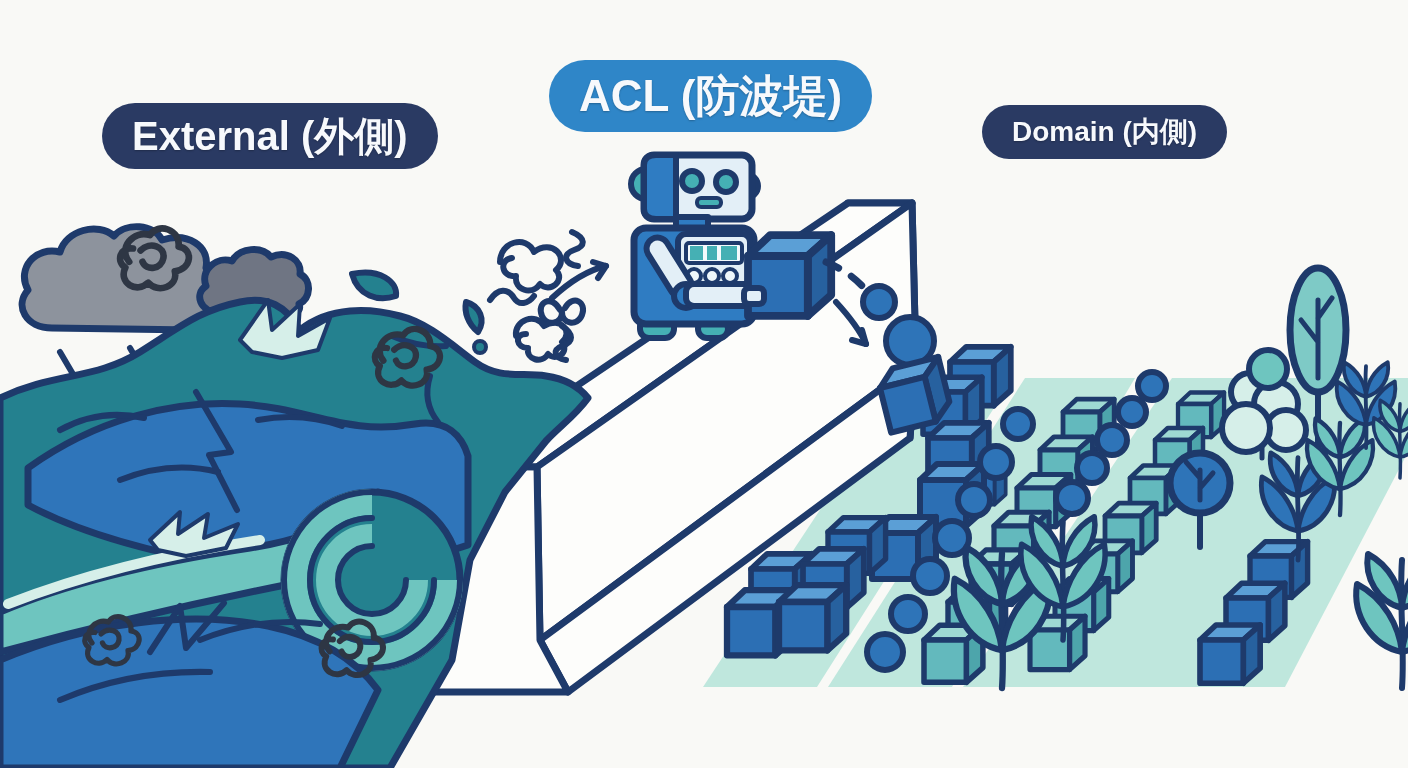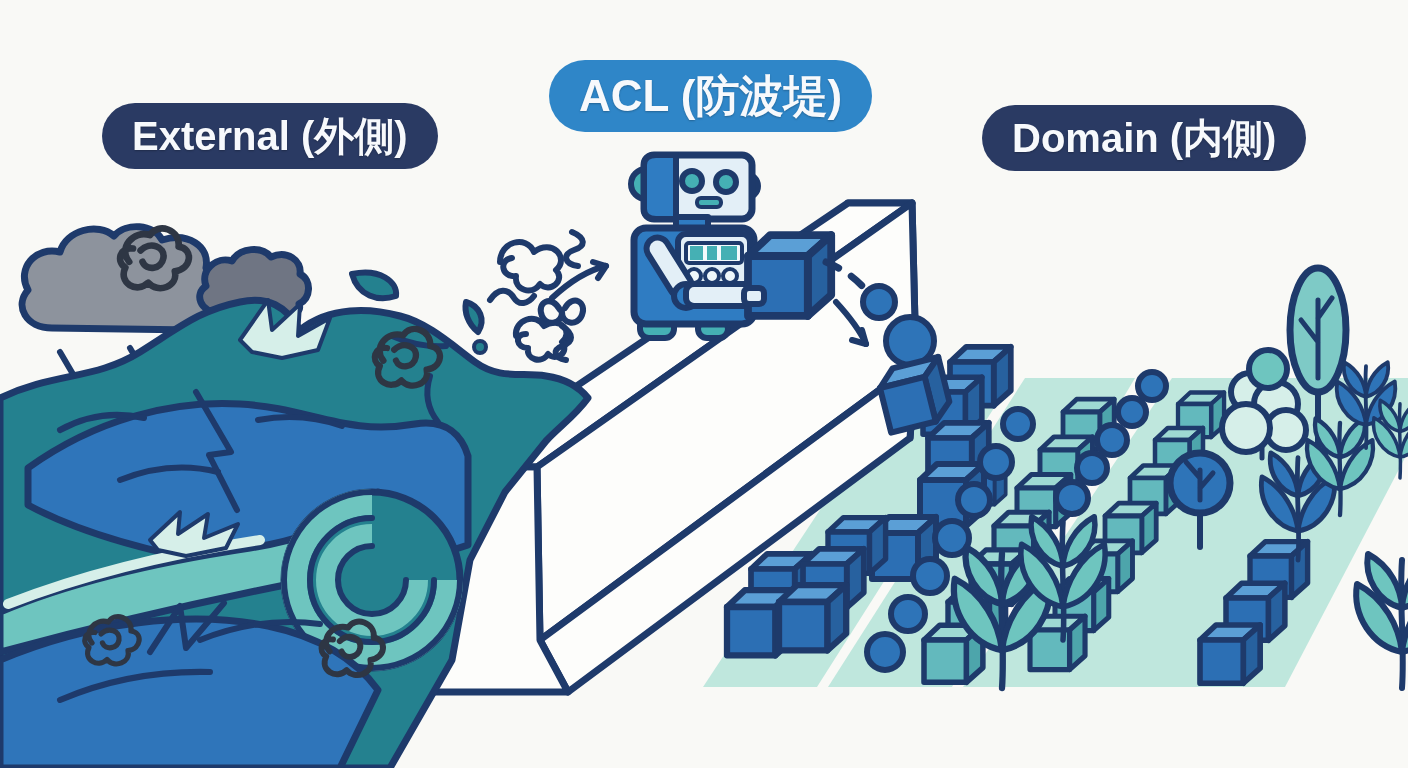--- a/index.html
+++ b/index.html
@@ -42,21 +42,21 @@
   .pill{
     position:absolute;display:flex;align-items:center;justify-content:center;
     color:var(--label-text);font-weight:bold;white-space:nowrap;
     padding:0 30px;box-sizing:border-box;
     text-shadow:0 1px 2px rgba(0,0,0,.25);
   }
   .pill.navy{background:var(--label-navy);}
   .pill.blue{background:var(--label-blue);}
   #label-external{left:102px;top:103px;height:66px;border-radius:33px;font-size:40px;}
   #label-acl{left:549px;top:60px;height:72px;border-radius:36px;font-size:44px;}
-  #label-domain{left:982px;top:105px;height:66px;border-radius:33px;font-size:40px;}
+  #label-domain{left:982px;top:105px;height:54px;border-radius:33px;font-size:28px;}
 </style>
 </head>
 <body>
 
 <div id="stage" style="--bg: #f9f9f6; --outline-navy: #1e3a6b; --label-navy: #2a3a63; --label-blue: #2f86c8; --label-text: #f7f9fc; --sea-dark-teal: #24818f; --sea-blue: #2f75ba; --sea-light-teal: #6ec5bf; --foam-mint: #d6efe9; --field-mint: #bfe7dd; --cloud-gray: #8d939d; --cloud-gray-dark: #6f7583; --scribble-dark: #2e3644; --item-blue: #2e74b8; --cube-blue: #2c6fb4; --cube-blue-top: #5b9fd6; --cube-blue-side: #27619f; --cube-teal: #63b9bd; --cube-teal-top: #9ed9d3; --cube-teal-side: #4da5ab; --robot-blue: #2f7cc2; --robot-light: #e3eff7; --robot-teal: #45b0b4; --tree-teal: #7ecac6; --wall-white: #fdfdfb;">
 <svg width="1408" height="768" viewBox="0 0 1408 768">
   <defs>
     <g id="cubeB">
       <polygon class="ol f-cube-blue-top" points="0,0 17,-16 64,-16 46,0"></polygon>
       <polygon class="ol f-cube-blue-side" points="46,0 64,-16 64,30 46,46"></polygon>

